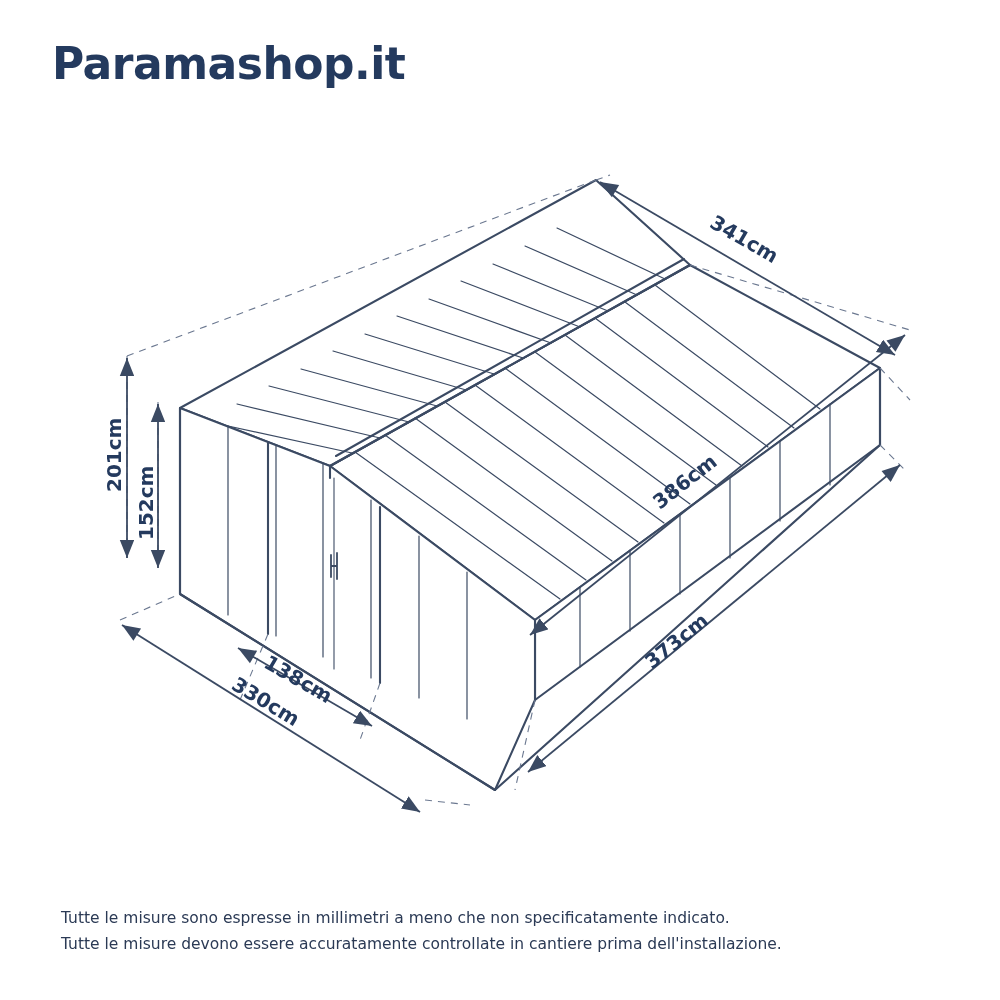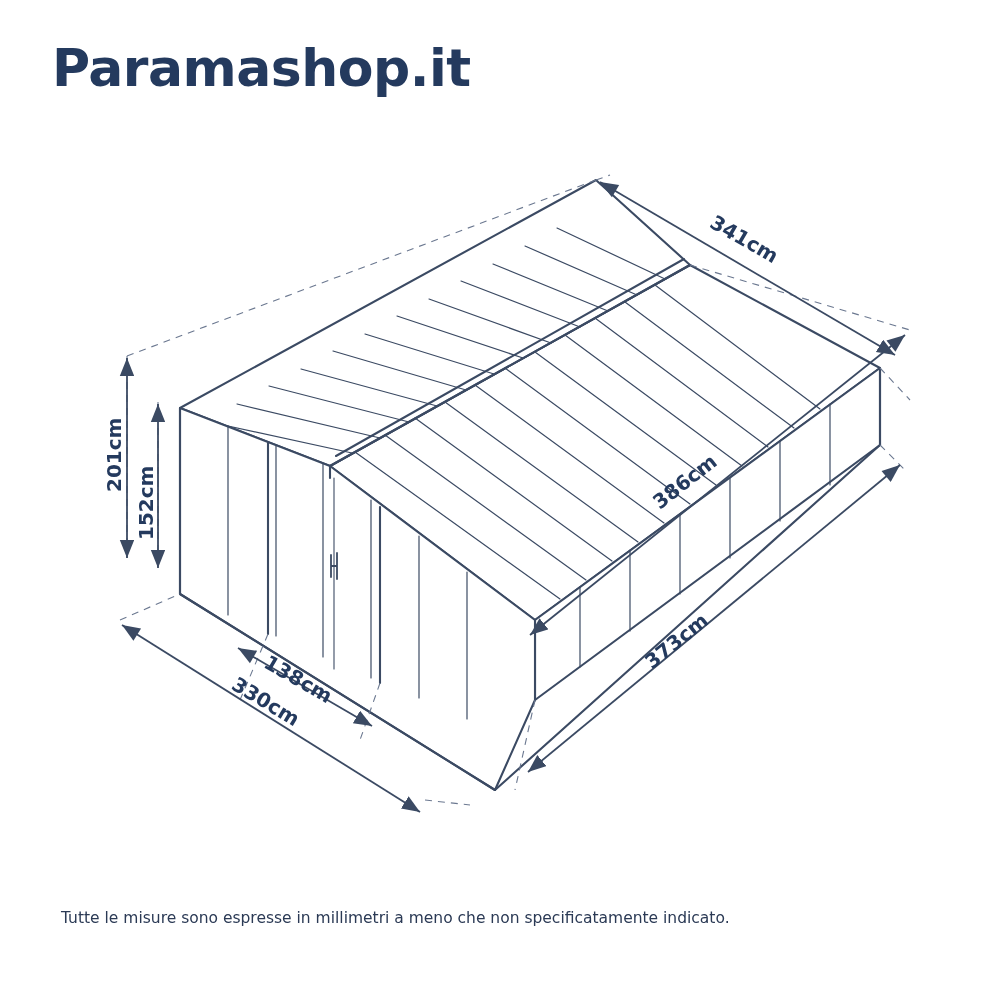--- a/index.html
+++ b/index.html
@@ -12,21 +12,21 @@
     height: 1000px;
     position: relative;
     font-family: "DejaVu Sans", "Liberation Sans", sans-serif;
     color: #2b3a55;
     overflow: hidden;
   }
   #brand {
     position: absolute;
     left: 52px;
     top: 38px;
-    font-size: 52px;
+    font-size: 44px;
     font-weight: bold;
     letter-spacing: -0.5px;
     color: #243a5e;
     font-family: "DejaVu Sans", "Liberation Sans", sans-serif;
   }
   #drawing {
     position: absolute;
     left: 0;
     top: 0;
     width: 1000px;
@@ -186,13 +186,14 @@
 <div class="dim-label" style="left:648px; top:495px; transform:rotate(-38deg); transform-origin:left top;">386cm</div>
 
 <div class="dim-label" style="left:640px; top:655px; transform:rotate(-39deg); transform-origin:left top;">373cm</div>
 
 <div class="dim-label" style="left:272px; top:650px; transform:rotate(30deg); transform-origin:left top;">138cm</div>
 
 <div class="dim-label" style="left:240px; top:672px; transform:rotate(31deg); transform-origin:left top;">330cm</div>
 
 <div class="footnotes">
   <span class="footnote-line">Tutte le misure sono espresse in millimetri a meno che non specificatamente indicato.</span>
+  <span class="footnote-line">Tutte le misure devono essere accuratamente controllate in cantiere prima dell'installazione.</span>
 </div>
 
 </body></html>

